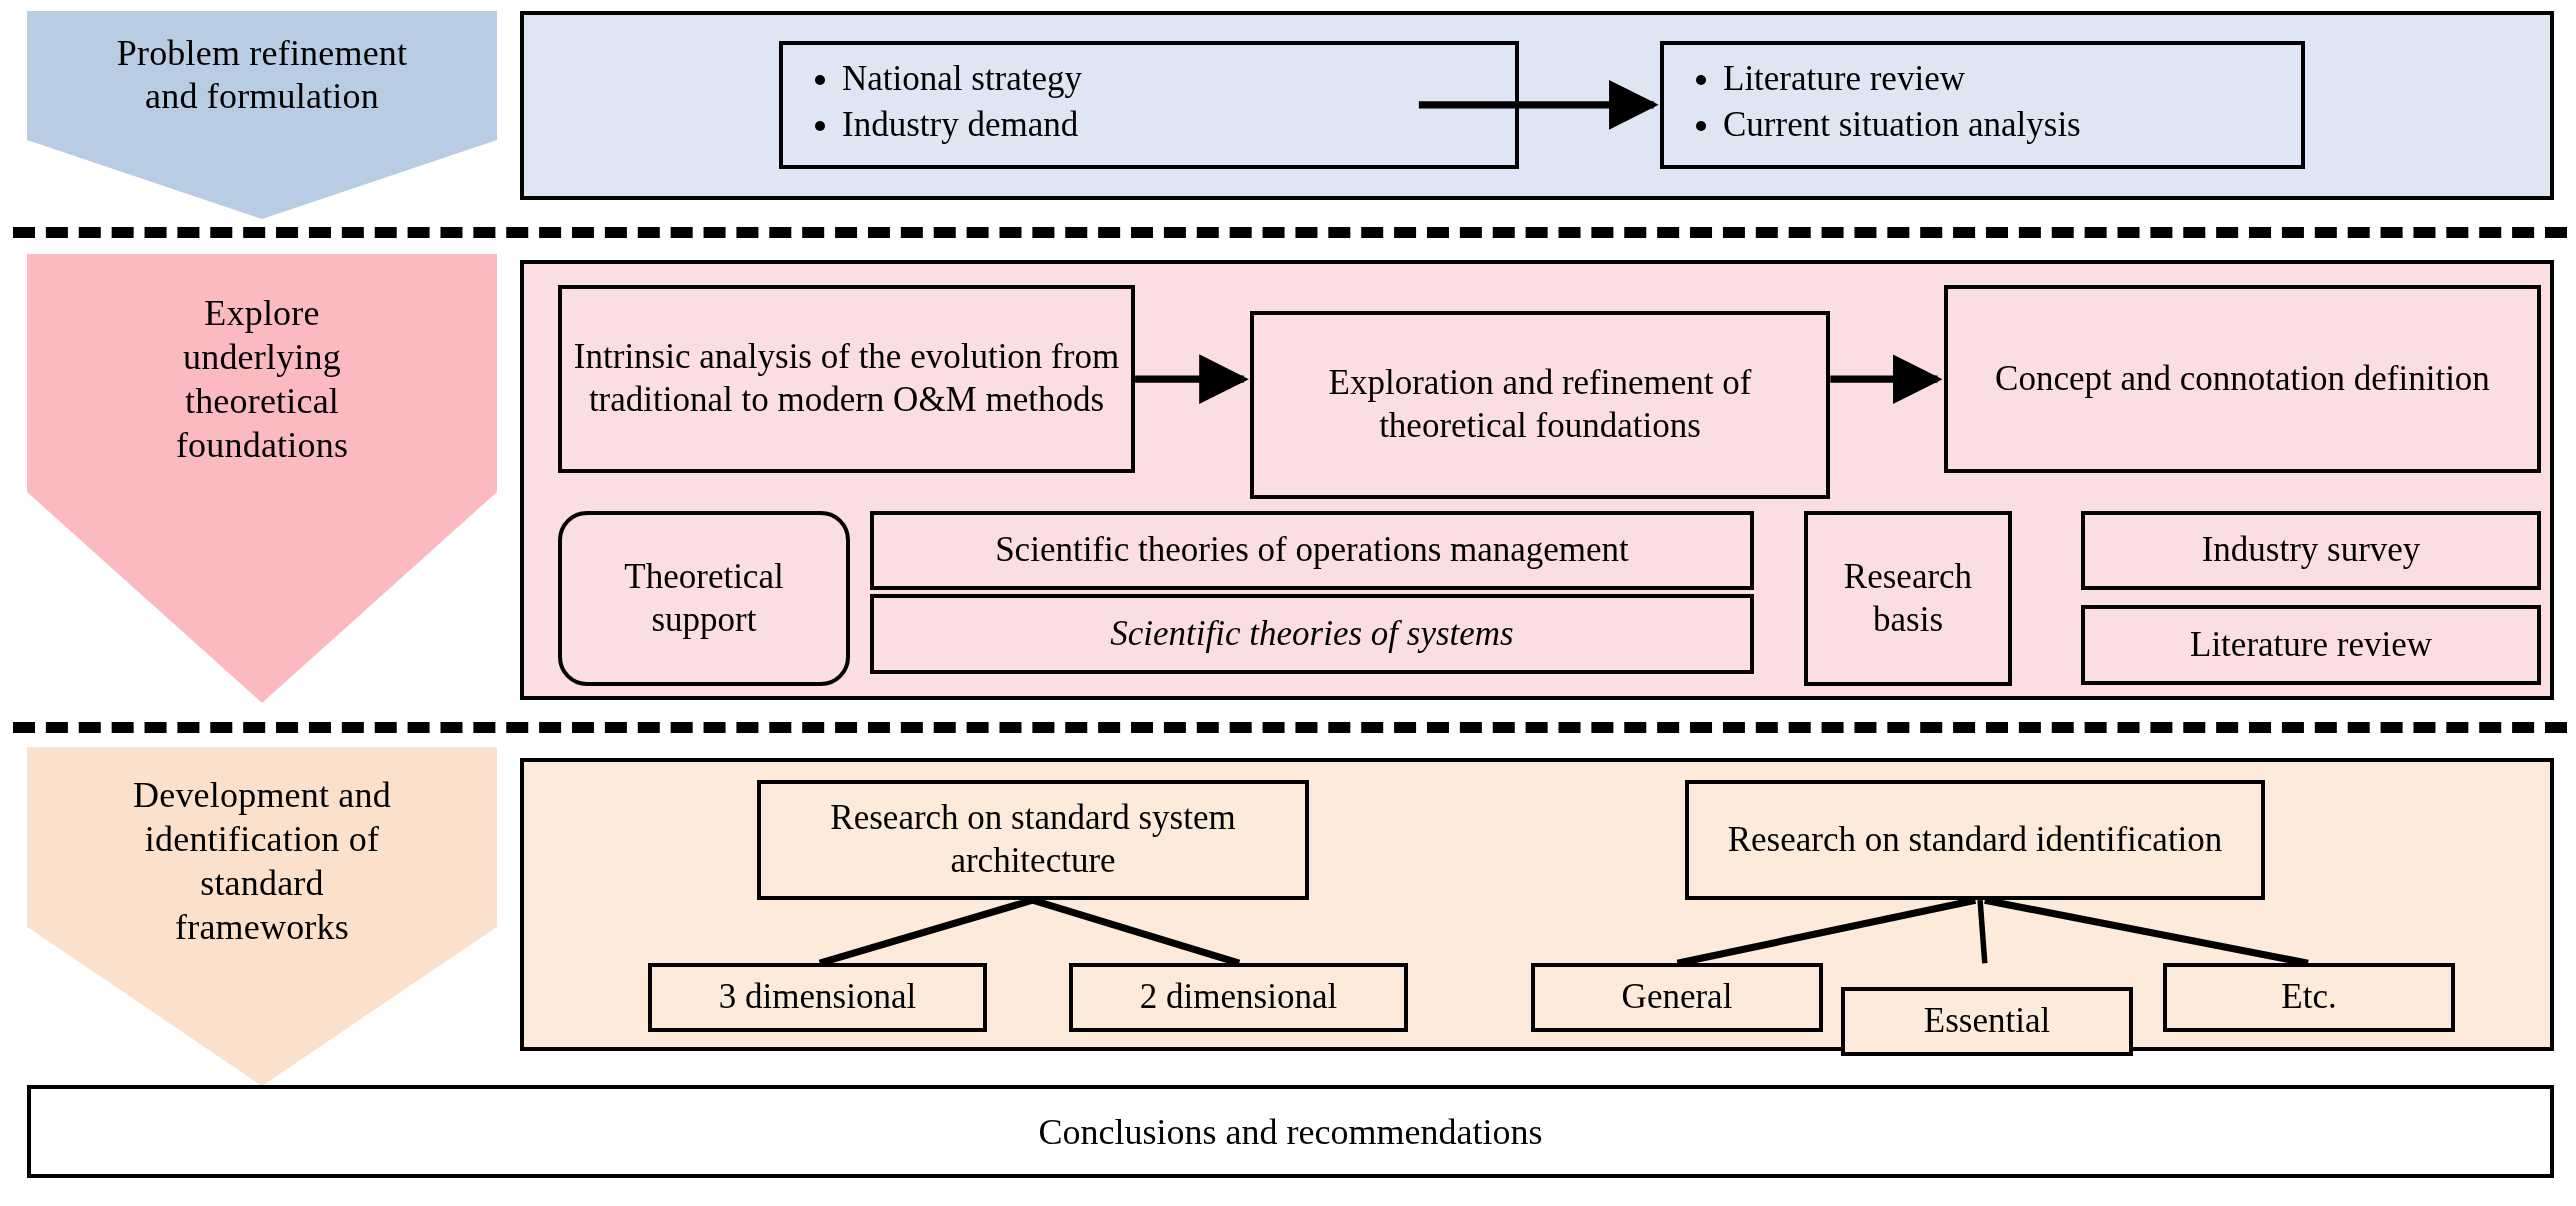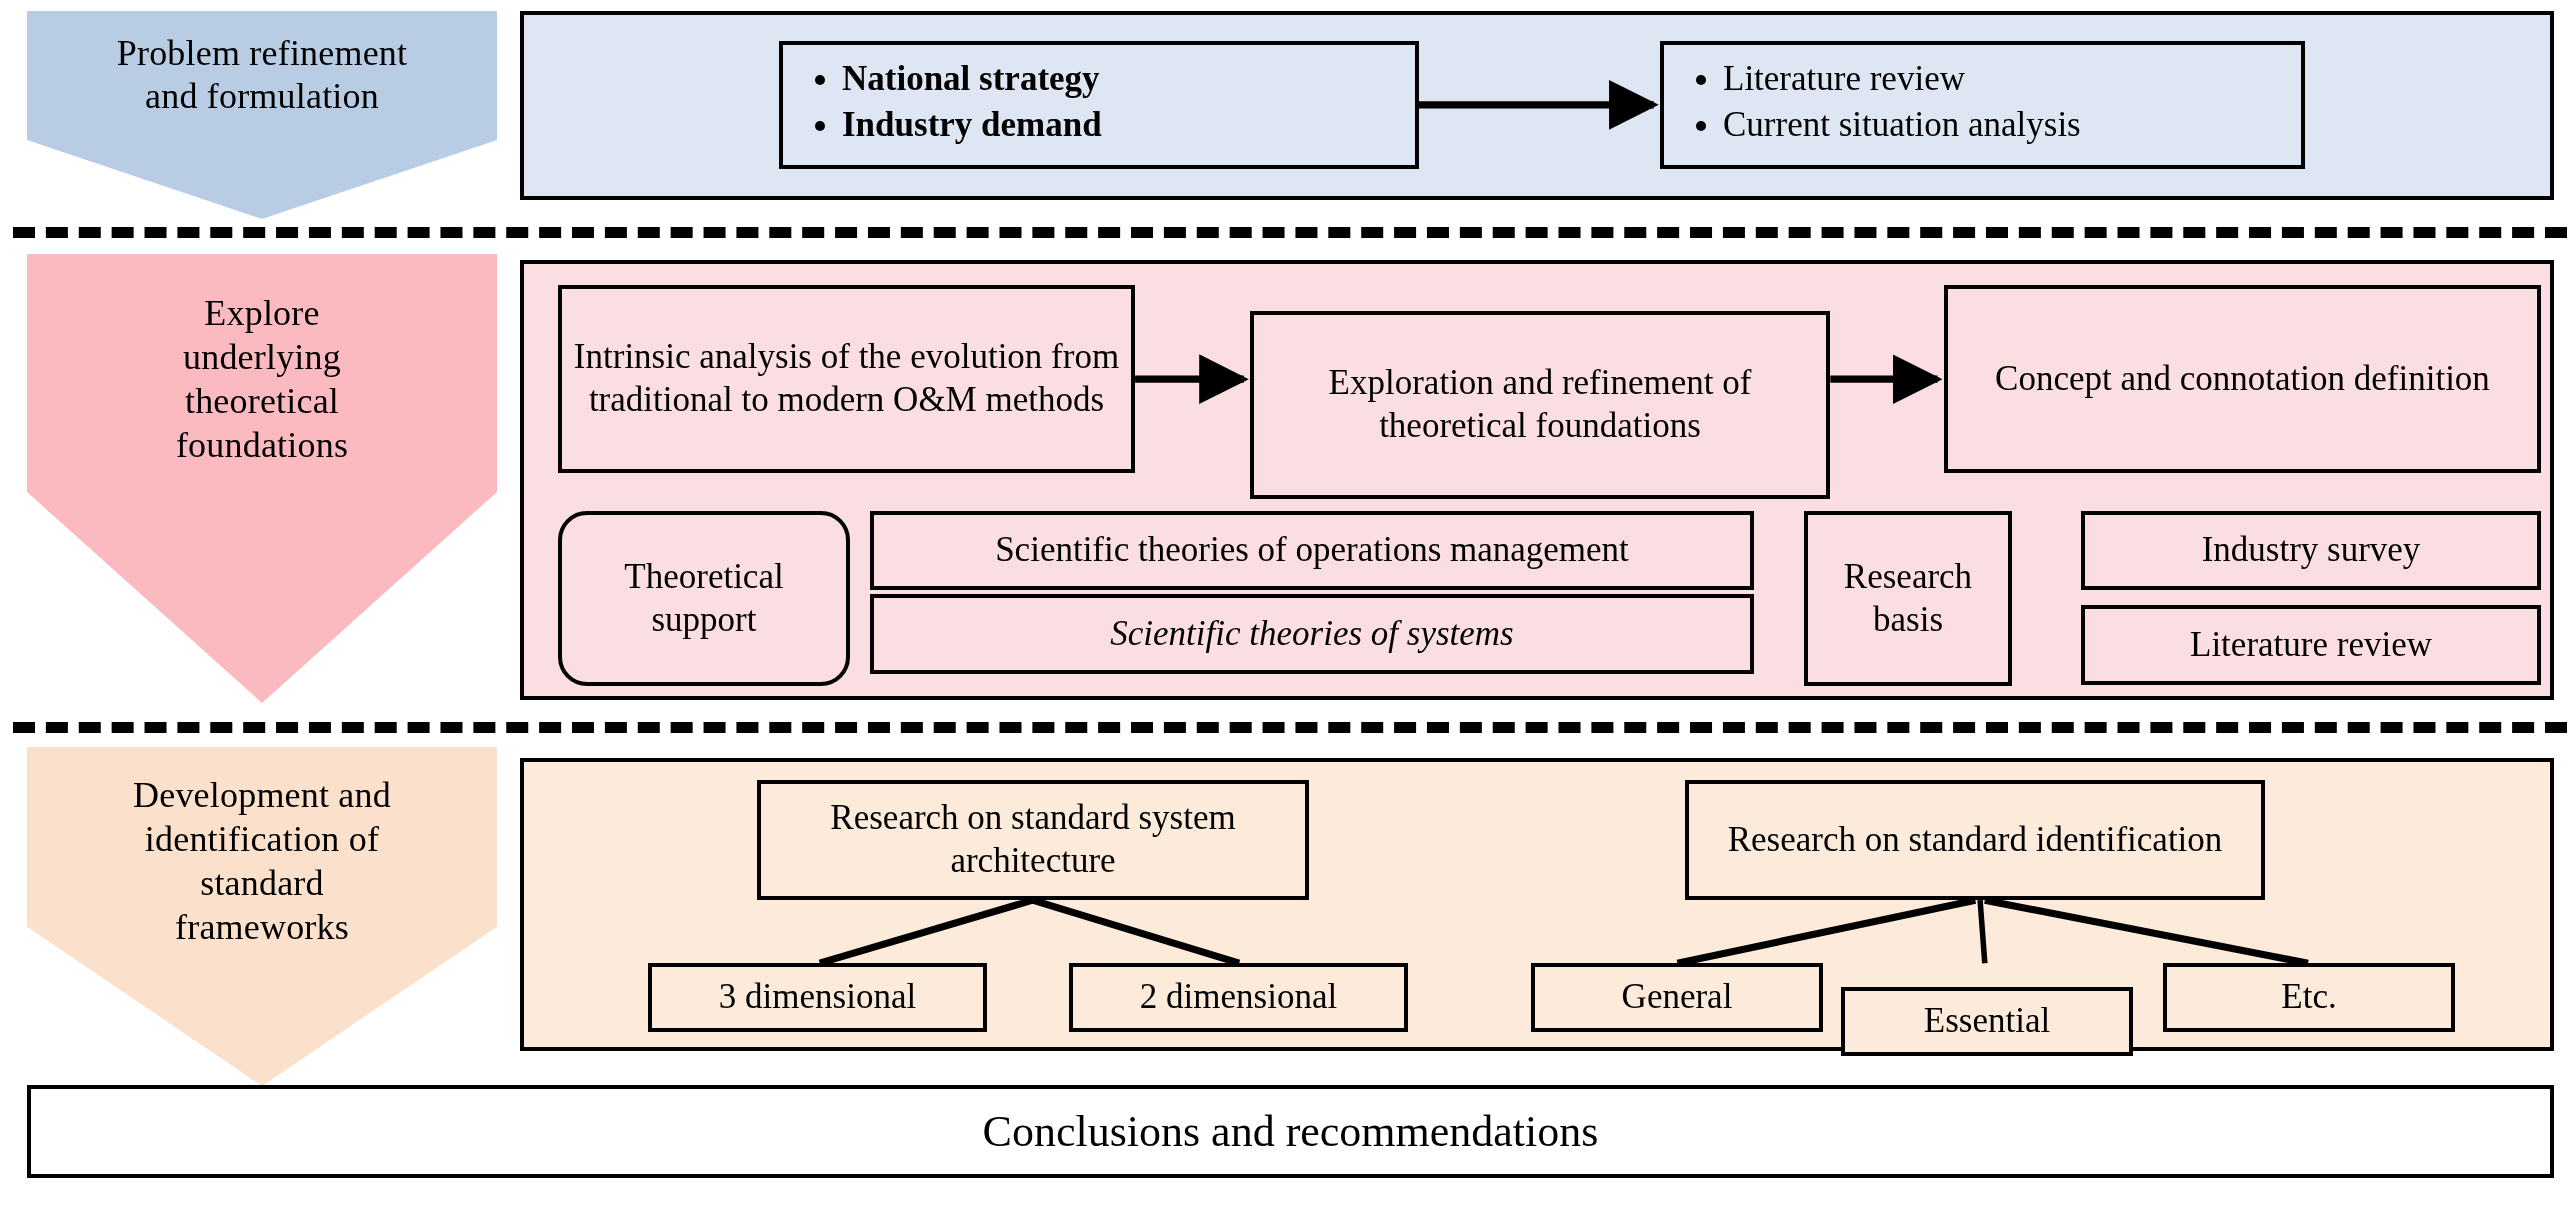--- a/index.html
+++ b/index.html
@@ -109,21 +109,21 @@
   
   #conclusions-bar {
     position: absolute;
     left: 27px; top: 1085px; width: 2527px; height: 93px;
     box-sizing: border-box;
     border: 4.7px solid #000000;
     background: #ffffff;
     display: flex;
     align-items: center;
     justify-content: center;
-    font-size: 44px;
+    font-size: 36px;
   }
 
   
   .divider {
     position: absolute;
     left: 12.6px;
     width: 2554px;
     height: 0;
     border-top: 11px dashed #000000;
   }
@@ -158,21 +158,21 @@
 
   <div class="stage-label" id="stage-3">
     <span class="stage-text" style="white-space: pre-line;">Development and
 identification of
 standard
 frameworks</span>
   </div>
 
   <div class="panel" id="panel-1"></div>
 
-  <div class="node blue bullets" style="left:779px; top:41px; width:640px; height:128px;font-weight:bold;">
+  <div class="node blue bullets" style="left:779px; top:41px; width:740px; height:128px;">
     <ul>
       <li>National strategy</li>
       <li>Industry demand</li>
     </ul>
   </div>
 
   <div class="node blue bullets" style="left:1660px; top:41px; width:645px; height:128px;">
     <ul>
       <li>Literature review</li>
       <li>Current situation analysis</li>

